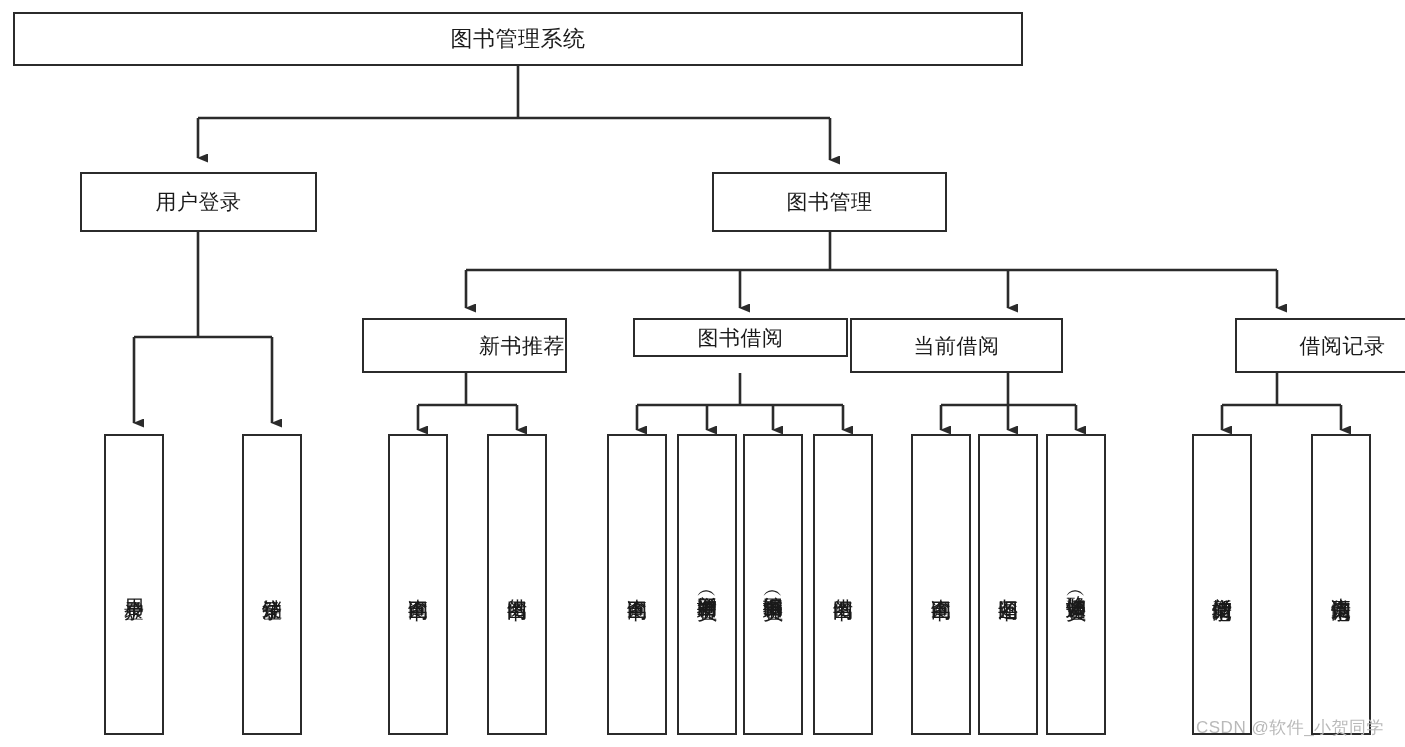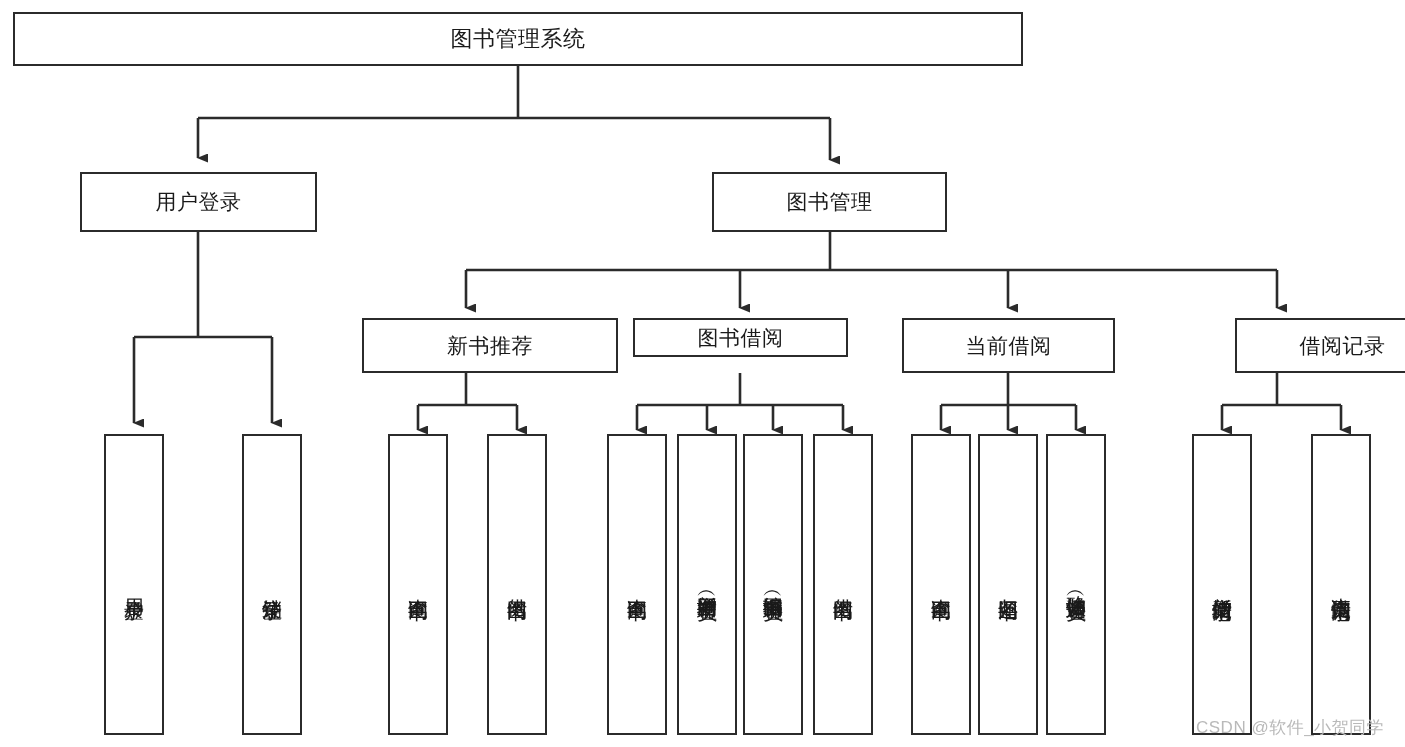--- a/index.html
+++ b/index.html
@@ -124,27 +124,27 @@
     <span>图书管理系统</span>
   </div>
 
   <div class="node horiz" style="left:80px; top:172px; width:237px; height:60px;">
     <span>用户登录</span>
   </div>
   <div class="node horiz" style="left:712px; top:172px; width:235px; height:60px;">
     <span>图书管理</span>
   </div>
 
-  <div class="node horiz" style="left:362px; top:318px; width:256px; height:55px;">
+  <div class="node horiz" style="left:362px; top:318px; width:205px; height:55px;justify-content:flex-end;">
     <span>新书推荐</span>
   </div>
   <div class="node horiz" style="left:633px; top:318px; width:215px; height:39px;">
     <span>图书借阅</span>
   </div>
-  <div class="node horiz" style="left:902px; top:318px; width:213px; height:55px;">
+  <div class="node horiz" style="left:850px; top:318px; width:213px; height:55px;">
     <span>当前借阅</span>
   </div>
   <div class="node horiz" style="left:1235px; top:318px; width:215px; height:55px;">
     <span>借阅记录</span>
   </div>
 
   <div class="node vert" style="left:104px; top:434px; width:60px; height:301px;">
     <span class="vlabel">用户登录</span>
   </div>
   <div class="node vert" style="left:242px; top:434px; width:60px; height:301px;">

